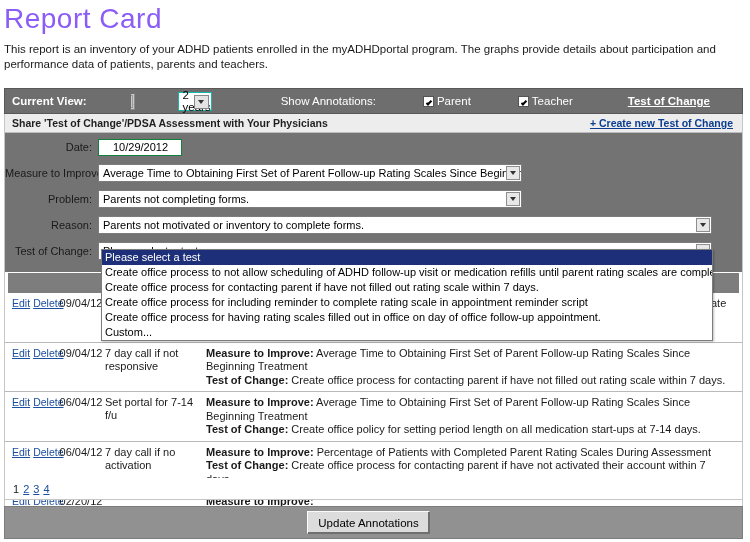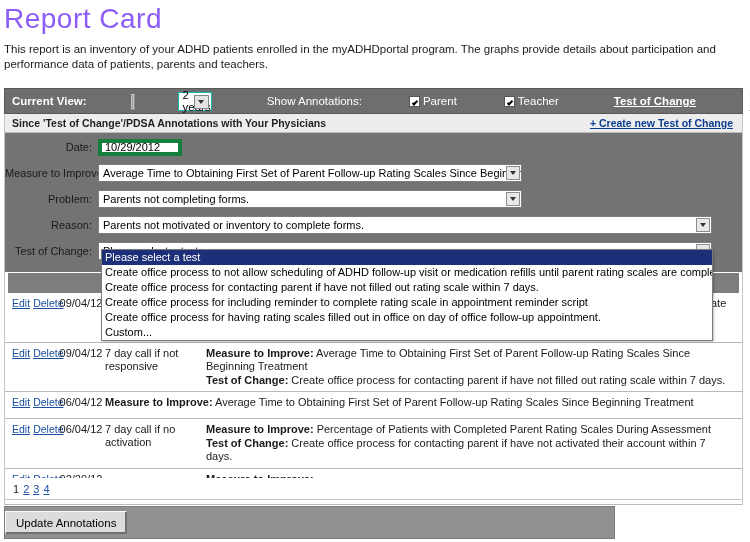--- a/index.html
+++ b/index.html
@@ -107,21 +107,21 @@
   .tri-down {
     width: 0; height: 0;
     border-left: 3px solid transparent;
     border-right: 3px solid transparent;
     border-top: 4px solid #333;
   }
   .tri-down.dim { border-top-color: #8d8d8d; }
   .show-ann {
     color: #ffffff;
     font-size: 11.5px;
-    margin-left: 22px;
+    margin-left: 36px;
     white-space: nowrap;
   }
   .cb-wrap {
     display: flex;
     align-items: center;
     margin-left: 14px;
     color: #ffffff;
     font-size: 11.5px;
     white-space: nowrap;
   }
@@ -222,26 +222,26 @@
     width: 93px;
     text-align: right;
     font-size: 11px;
     color: #1a1a1a;
     padding-right: 6px;
     box-sizing: border-box;
     white-space: nowrap;
   }
   .finput {
     background: #ffffff;
-    border: 4px solid #15803d;
+    border: 1px solid #15803d;
     height: 17px;
     box-sizing: border-box;
     display: flex;
     align-items: center;
-    padding-left: 3px;
+    padding-left: 14px;
     font-size: 11px;
     color: #000;
     position: relative;
     white-space: nowrap;
     overflow: hidden;
   }
   .fselect {
     background: #ffffff;
     border: 1px solid #7c7c7c;
     height: 18px;
@@ -396,28 +396,28 @@
     color: #1b4fa0;
     text-decoration: underline;
     cursor: pointer;
   }
 
   
   .bottom-bar {
     position: absolute;
     left: 4px;
     top: 506px;
-    width: 611px;
+    width: 739px;
     height: 33px;
     background: #919191;
     border: 1px solid #7c7c7c;
     box-sizing: border-box;
     display: flex;
     align-items: center;
-    justify-content: flex-start;
+    justify-content: center;
   }
   .btn-update-ann {
     margin-right: 10px;
     height: 21px;
     padding: 0 10px;
     background: #dcdcdc;
     border: 1px solid #6f6f6f;
     border-top-color: #fbfbfb;
     border-left-color: #fbfbfb;
     box-shadow: inset -1px -1px 0 #6f6f6f;
@@ -462,21 +462,21 @@
     <span class="cbox"></span>
     <span>Teacher</span>
   </div>
 
   <div class="toc-link">Test of Change</div>
 
   <div class="btn-update">Update</div>
 </div>
 
 <div class="share-bar">
-  <div class="share-title">Since 'Test of Change'/PDSA Annotations with Your Physicians</div>
+  <div class="share-title">Share 'Test of Change'/PDSA Assessment with Your Physicians</div>
   <div class="create-link">+ Create new Test of Change</div>
 </div>
 
 <div class="form-area">
 
   <div class="frow">
     <div class="flabel">Date:</div>
     <div class="finput w-date">
       <span>10/29/2012</span>
     </div>
@@ -542,22 +542,24 @@
         <div class="c-date">09/04/12</div>
         <div class="c-title">7 day call if not responsive</div>
         <div class="c-detail">
           <span class="line"><b>Measure to Improve:</b> Average Time to Obtaining First Set of Parent Follow-up Rating Scales Since Beginning Treatment</span>
           <span class="line"><b>Test of Change:</b> Create office process for contacting parent if have not filled out rating scale within 7 days.</span>
         </div>
       </div>
       <div class="trow">
         <div class="c-actions"><a>Edit</a> <a>Delete</a></div>
         <div class="c-date">06/04/12</div>
+        <div class="c-title">Set portal for 7-14 f/u</div>
         <div class="c-detail">
           <span class="line"><b>Measure to Improve:</b> Average Time to Obtaining First Set of Parent Follow-up Rating Scales Since Beginning Treatment</span>
+          <span class="line"><b>Test of Change:</b> Create office policy for setting period length on all medication start-ups at 7-14 days.</span>
         </div>
       </div>
       <div class="trow">
         <div class="c-actions"><a>Edit</a> <a>Delete</a></div>
         <div class="c-date">06/04/12</div>
         <div class="c-title">7 day call if no activation</div>
         <div class="c-detail">
           <span class="line"><b>Measure to Improve:</b> Percentage of Patients with Completed Parent Rating Scales During Assessment</span>
           <span class="line"><b>Test of Change:</b> Create office process for contacting parent if have not activated their account within 7 days.</span>
         </div>

